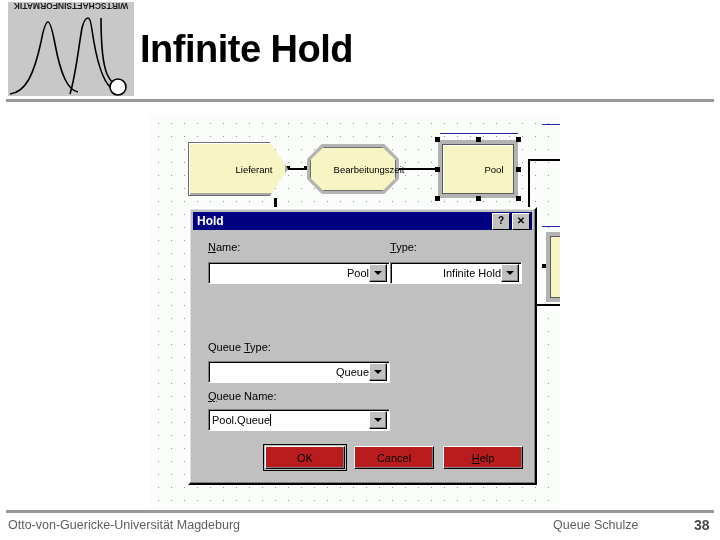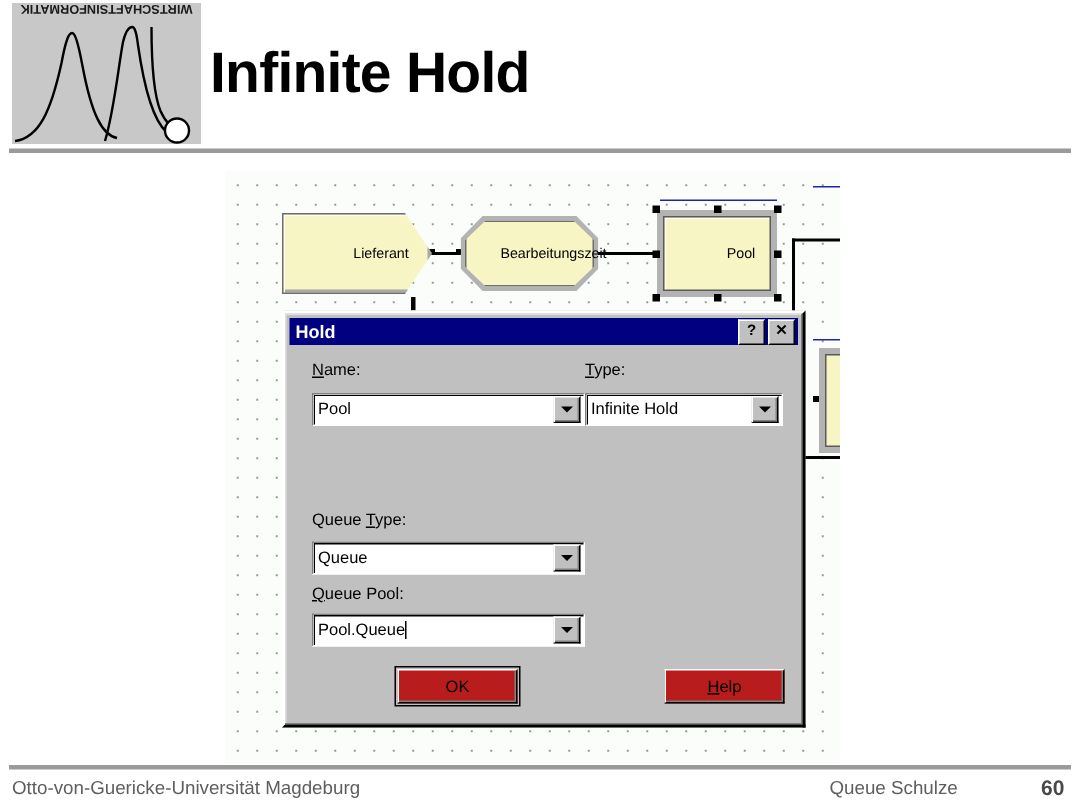--- a/index.html
+++ b/index.html
@@ -120,21 +120,21 @@
 
   
   #dialog{
     position:absolute;left:188px;top:207px;width:345px;height:274px;
     background:#c0c0c0;
     border-top:2px solid #ffffff;
     border-left:2px solid #ffffff;
     border-right:2px solid #000000;
     border-bottom:2px solid #000000;
     box-shadow:inset -1px -1px 0 #808080, inset 1px 1px 0 #dfdfdf;
-    font-size:11px;color:#000;
+    font-size:11px;color:#000;text-align:right;
   }
   #titlebar{
     position:absolute;left:3px;top:3px;right:3px;height:18px;
     background:#000080;
     display:flex;align-items:center;
   }
   #dialog-title{
     color:#fff;font-weight:bold;font-size:12px;margin-left:4px;
   }
   #titlebar-buttons{margin-left:auto;display:flex;gap:2px;margin-right:2px;}
@@ -295,34 +295,35 @@
 
   <div class="fld-label" style="left:18px;top:132px;">
     <span>Queue </span><u>T</u><span>ype:</span>
   </div>
   <div class="combo" style="left:18px;top:152px;width:180px;">
     <span class="val">Queue</span>
     <span class="arrow"></span>
   </div>
 
   <div class="fld-label" style="left:18px;top:181px;">
-    <u>Q</u><span>ueue Pool:</span>
+    <u>Q</u><span>ueue Name:</span>
   </div>
   <div class="combo" style="left:18px;top:200px;width:180px;">
     <span class="val" style="flex:0 0 auto;">Pool.Queue</span>
     <span class="caret"></span>
     <span style="flex:1"></span>
     <span class="arrow"></span>
   </div>
 
   <div class="dlg-btn default" style="left:75px;top:237px;">OK</div>
+  <div class="dlg-btn" style="left:164px;top:237px;">Cancel</div>
   <div class="dlg-btn" style="left:253px;top:237px;">
     <u>H</u>
       <span>elp</span>
   </div>
 </div>
 
 <div id="footer-rule"></div>
 <div id="footer">
   <div id="footer-left">Otto-von-Guericke-Universität Magdeburg</div>
   <div id="footer-author">Queue Schulze</div>
-  <div id="footer-page">60</div>
+  <div id="footer-page">38</div>
 </div>
 
 </body></html>

